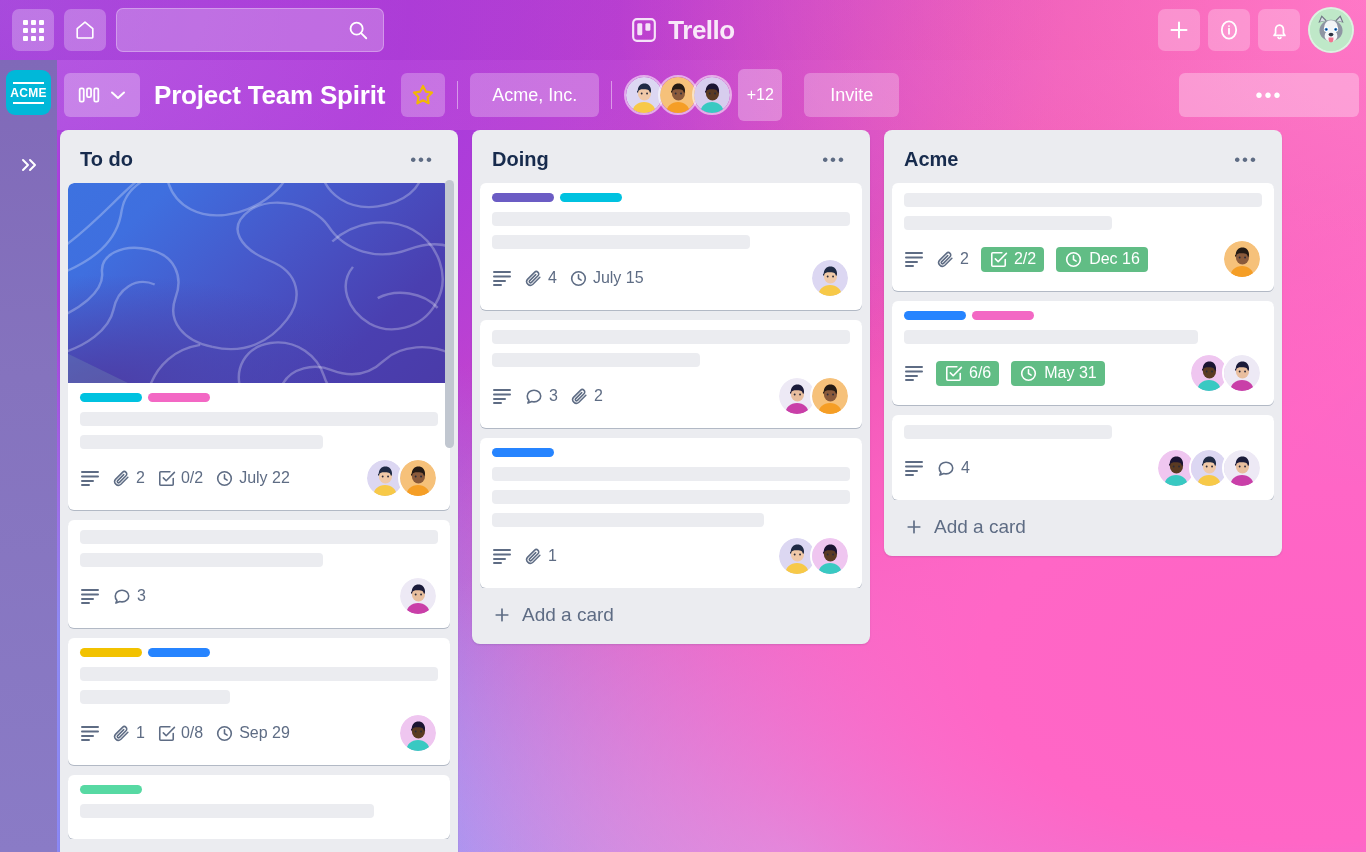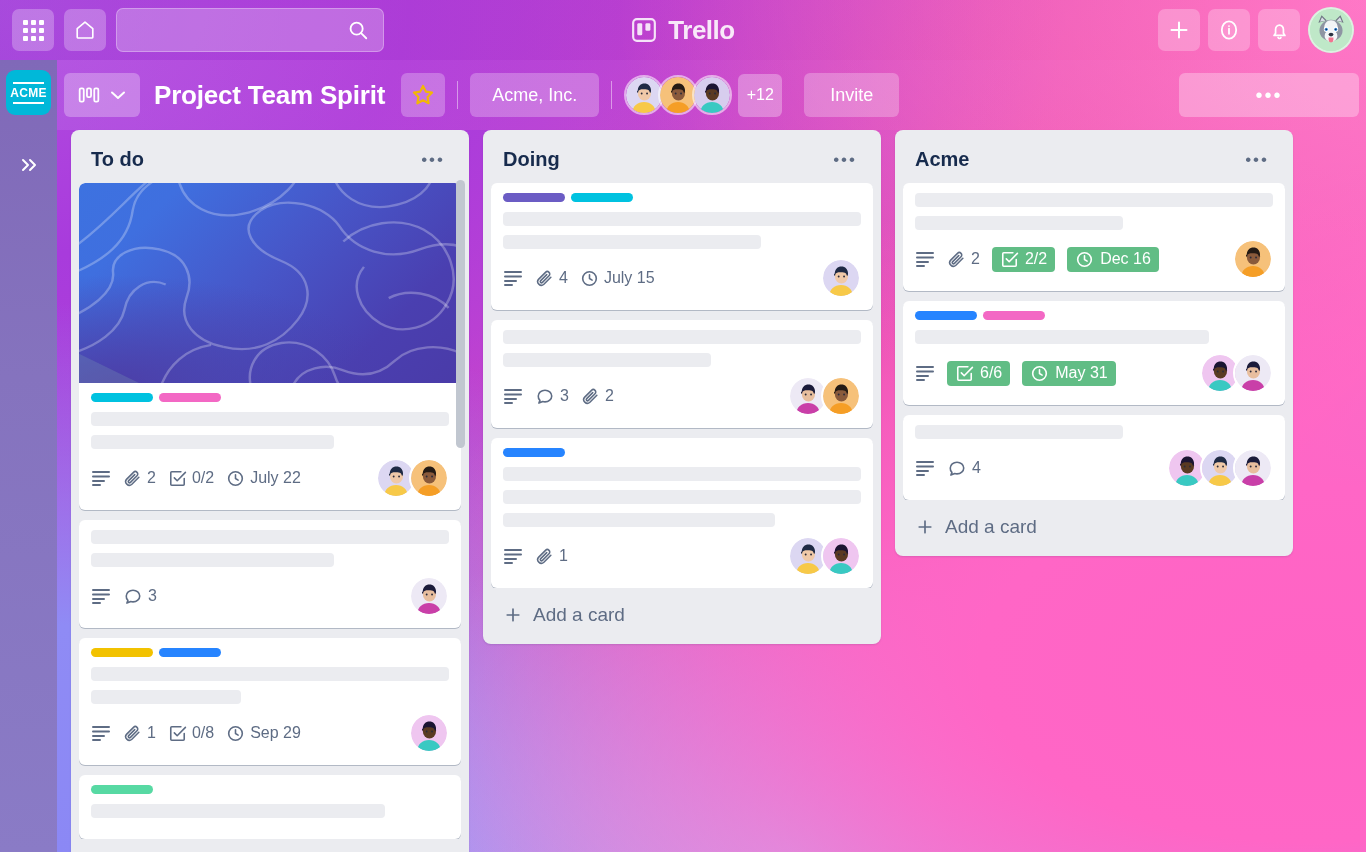--- a/index.html
+++ b/index.html
@@ -137,40 +137,40 @@
     color: #fff; font-size: 18px; cursor: pointer;
   }
   .members { display: flex; align-items: center; }
   .members .m {
     width: 40px; height: 40px; border-radius: 50%;
     margin-left: -6px; border: 2px solid rgba(255,255,255,0.55);
     overflow: hidden; cursor: pointer;
   }
   .members .m:first-child { margin-left: 0; }
   .more-members {
-    width: 44px; height: 43px; border-radius: 6px;
+    width: 44px; height: 52px; border-radius: 6px;
     background: rgba(255,255,255,0.30);
     display: flex; align-items: center; justify-content: center;
     color: #fff; font-size: 16px; margin-left: 6px; cursor: pointer;
   }
   .invite-btn {
     height: 44px; border-radius: 6px; background: rgba(255,255,255,0.26);
     display: flex; align-items: center; padding: 0 26px;
     color: #fff; font-size: 18px; margin-left: 22px; cursor: pointer;
   }
   .bb-more {
     margin-left: auto; width: 180px; height: 44px; border-radius: 6px;
     background: rgba(255,255,255,0.30);
     display: flex; align-items: center; justify-content: center;
     color: #fff; letter-spacing: 2px; font-size: 20px; cursor: pointer;
   }
 
   
   .board {
-    position: absolute; left: 57px; top: 130px;
+    position: absolute; left: 46px; top: 130px;
     width: 1309px; height: 722px;
     display: flex; align-items: flex-start;
     padding: 0 14px; gap: 14px;
   }
   .list {
     width: 398px;
     background: #EBECF0;
     border-radius: 8px;
     padding: 8px 8px 0 8px;
     display: flex; flex-direction: column;

